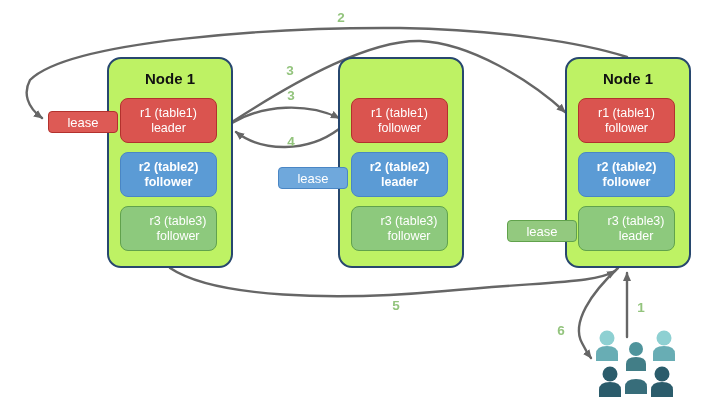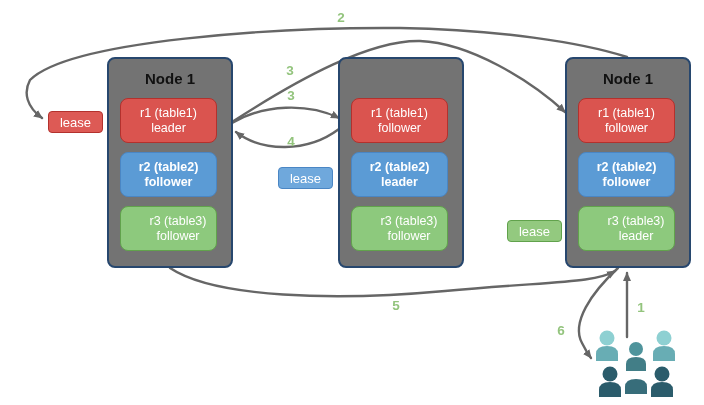--- a/index.html
+++ b/index.html
@@ -6,38 +6,38 @@
   #stage{
     position:relative;width:704px;height:405px;background:#fff;overflow:hidden;
     font-family:"Liberation Sans", sans-serif;
   }
   svg.arrows{position:absolute;left:0;top:0;pointer-events:none;}
   .arrow{stroke:var(--arrow);fill:none;stroke-width:2.4;stroke-linecap:round;}
   #ah path{fill:var(--arrow);}
 
   .node{
     position:absolute;top:57px;width:122px;height:207px;
-    background:#737373;border:2px solid var(--node-border);border-radius:8px;
+    background:#bef264;border:2px solid var(--node-border);border-radius:14px;
   }
   .node-title{
     position:absolute;top:11px;left:0;width:100%;text-align:center;
     font-size:15px;font-weight:bold;color:#111;
   }
   .replica{
     position:absolute;left:11px;width:97px;height:45px;border-radius:8px;
     display:flex;flex-direction:column;align-items:center;justify-content:center;
     color:#fff;font-size:12.5px;line-height:15px;box-sizing:border-box;
   }
   .replica.r1{top:39px}.replica.r2{top:93px}.replica.r3{top:147px}
   .replica.red{background:var(--replica-red);border:1.5px solid var(--replica-red-border);}
   .replica.blue{background:var(--replica-blue);border:1.5px solid var(--replica-blue-border);font-weight:bold;}
   .replica.green{background:var(--replica-green);border:1.5px solid var(--replica-green-border);padding-left:19px;}
 
   .lease{
-    position:absolute;width:55px;height:22px;border-radius:4px;box-sizing:border-box;
+    position:absolute;width:70px;height:22px;border-radius:4px;box-sizing:border-box;
     display:flex;align-items:center;justify-content:center;color:#fff;font-size:13px;text-align:center;
   }
   .lease.red{left:48px;top:111px;background:var(--lease-red);border:1.5px solid var(--replica-red-border);}
   .lease.blue{left:278px;top:167px;background:var(--lease-blue);border:1.5px solid var(--replica-blue-border);}
   .lease.green{left:507px;top:220px;background:var(--lease-green);border:1.5px solid var(--replica-green-border);}
 
   .step{
     position:absolute;transform:translate(-50%,-50%);
     color:var(--step-label);font-size:13.5px;font-weight:bold;
   }

